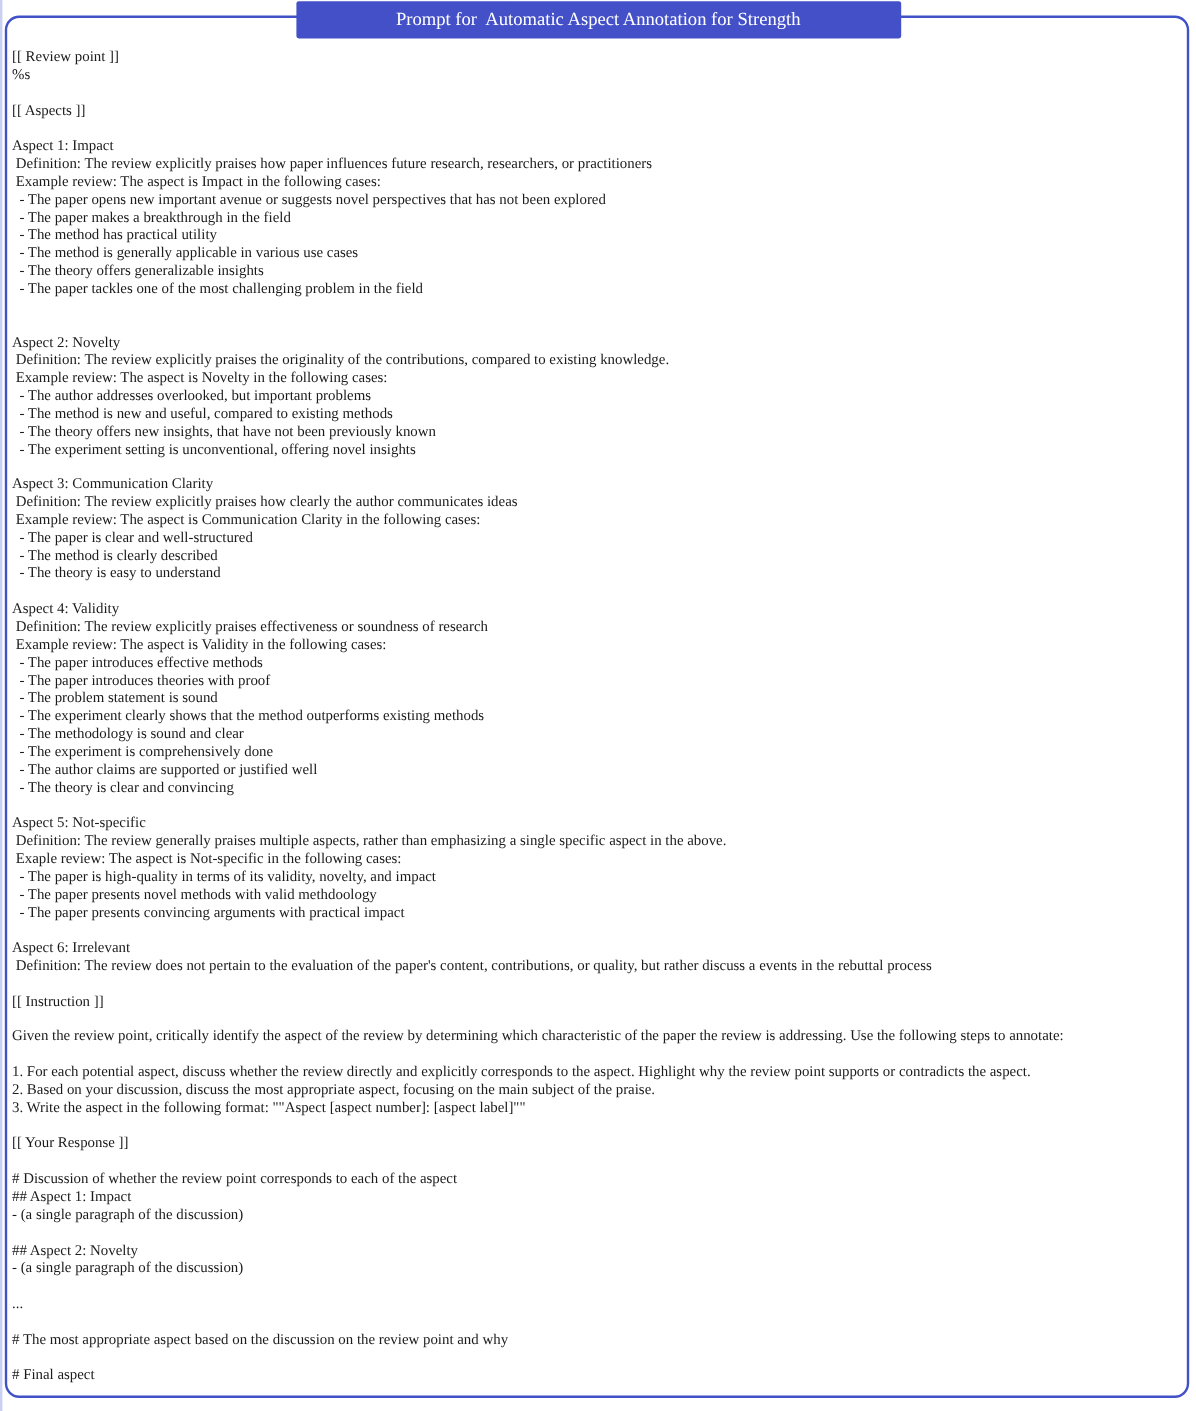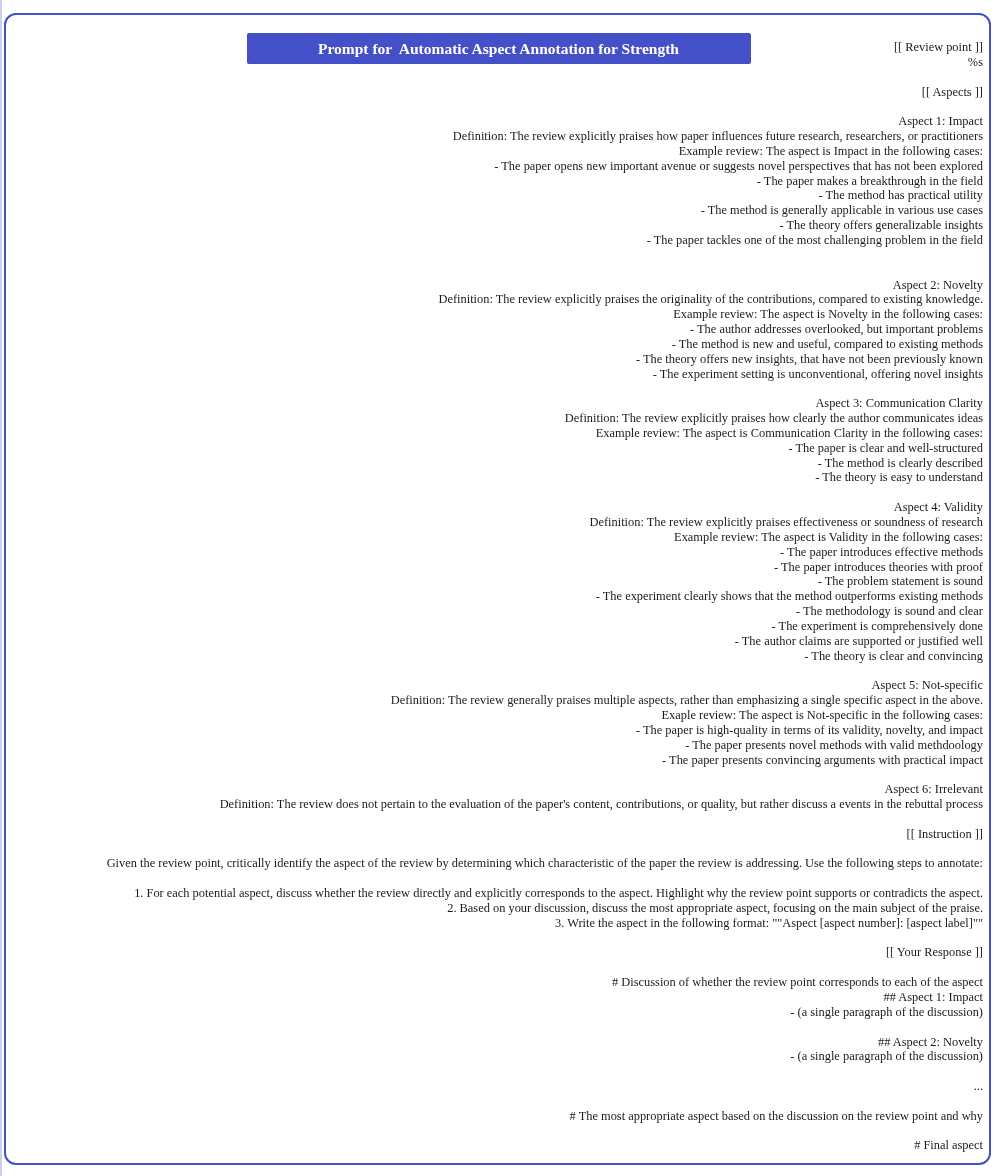--- a/index.html
+++ b/index.html
@@ -36,36 +36,34 @@
     z-index:1;
   }
   .banner{
     position:absolute;
     top:1px;left:50%;
     transform:translateX(-50%);
     width:504px;height:31px;
     background:var(--accent-blue);
     color:#ffffff;
     display:flex;align-items:center;justify-content:center;
-    font-weight:bold;
+    font-weight:normal;
     font-size:15.5px;
     white-space:pre;
     border-radius:2px;
     z-index:2;
-    margin-top:32px;
   }
   .prompt-text{
     margin:0;
     padding:25px 6px 0 4px;
     font-family:"Liberation Serif", serif;
     font-size:12.4px;
     line-height:14.84px;
     color:var(--text-color);
     white-space:pre-wrap;
-    text-align:right;
   }
 </style>
 </head>
 <body>
 
 <div class="page">
   <div class="outer-edge"></div>
 
   <div class="frame">
     <pre class="prompt-text">[[ Review point ]]

